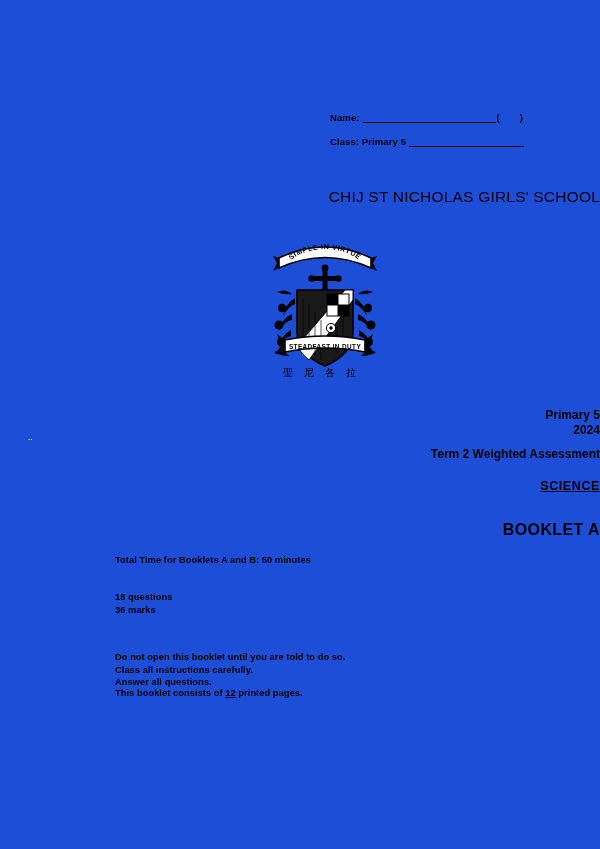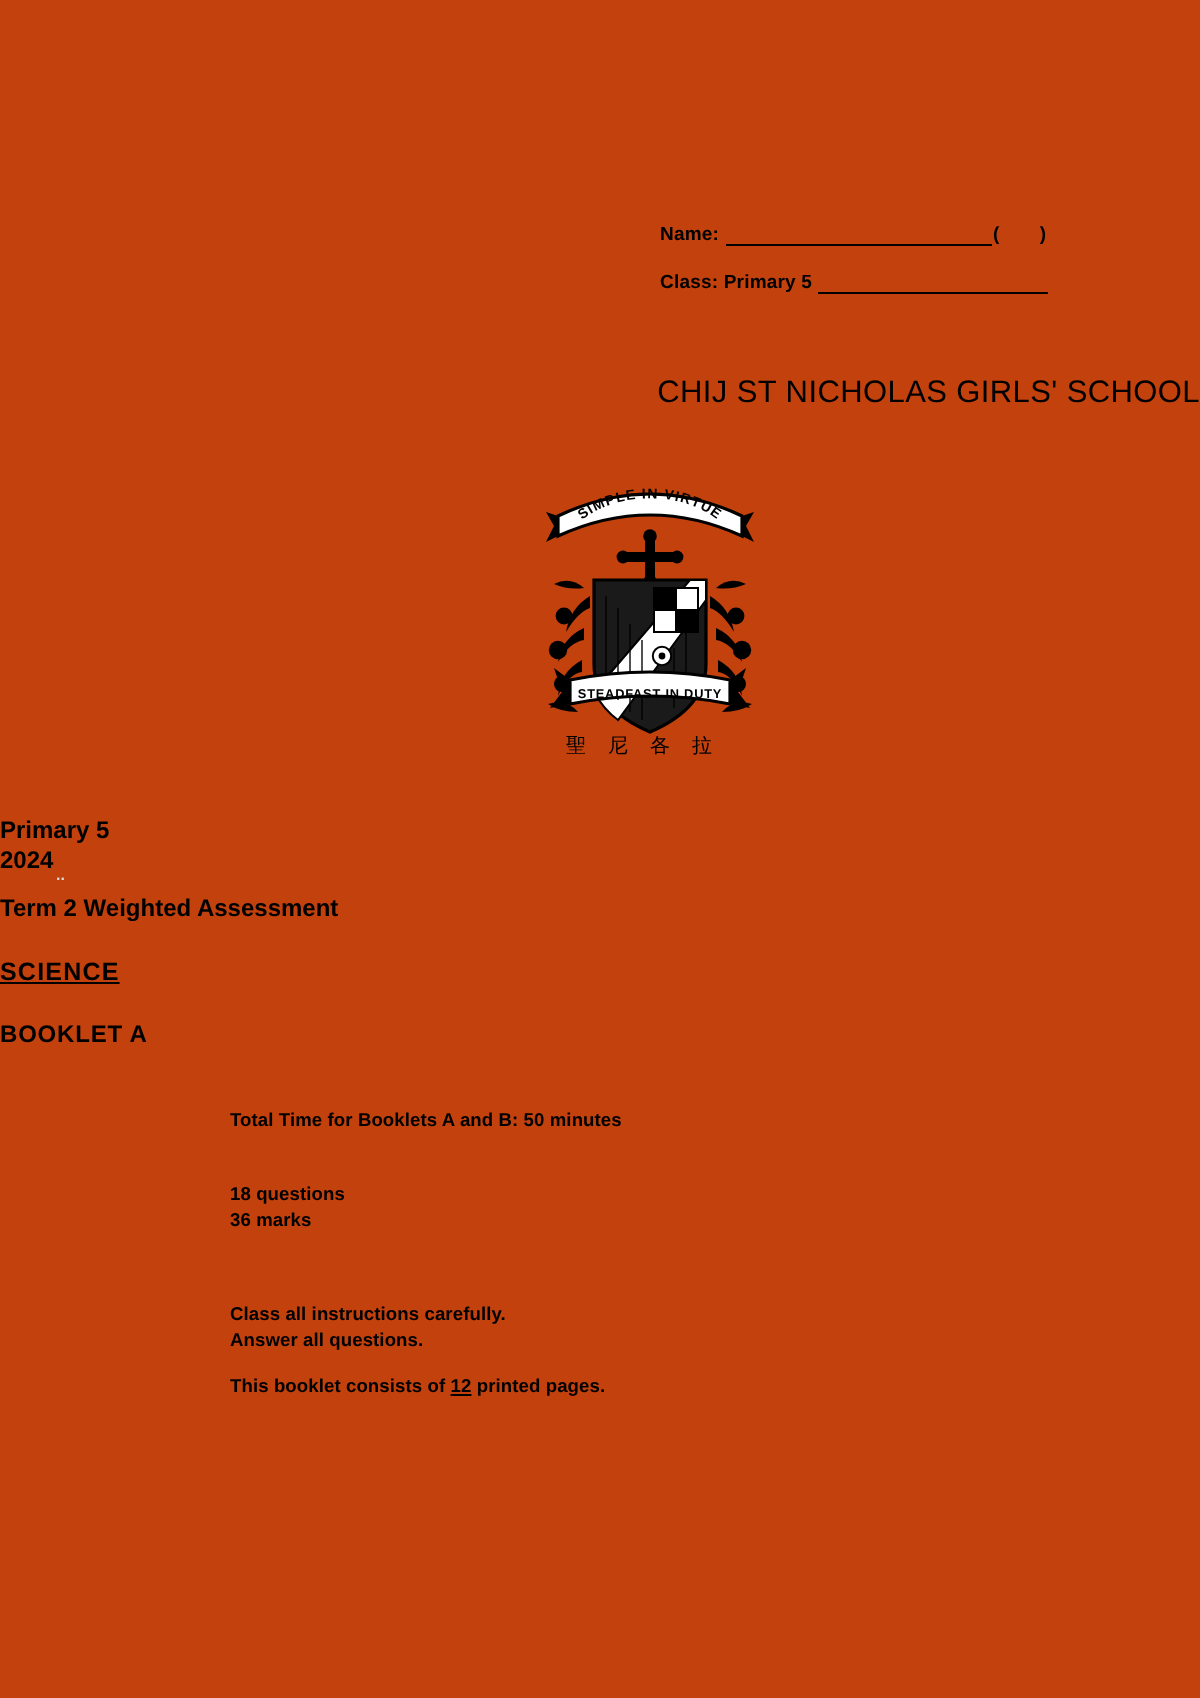--- a/index.html
+++ b/index.html
@@ -12,21 +12,21 @@
     height: 849px;
     position: relative;
     font-family: "Liberation Sans", sans-serif;
     color: #000000;
     overflow: hidden;
   }
 
   .page {
     position: absolute;
     inset: 0;
-    background: #c2410c;
+    background: #1d4ed8;
   }
 
   
   .field-block {
     position: absolute;
     left: 330px;
     top: 112px;
     width: 230px;
   }
   .field-row {
@@ -77,32 +77,32 @@
     height: 160px;
   }
   .crest svg { display: block; width: 120px; height: 160px; }
 
   
   .exam-block {
     position: absolute;
     left: 0;
     top: 408px;
     width: 600px;
-    text-align: left;
+    text-align: right;
   }
   .exam-line {
     font-weight: bold;
     font-size: 11.5px;
     line-height: 15px;
   }
   .exam-level  { font-size: 12px; }
   .exam-year   { font-size: 12px; }
   .exam-term   { font-size: 12px; margin-top: 9px; }
   .exam-subject{ font-size: 12.5px; margin-top: 17px; letter-spacing: 0.6px; text-decoration: underline; }
-  .exam-booklet{ font-size: 12px; margin-top: 16px; letter-spacing: 0.4px; }
+  .exam-booklet{ font-size: 16px; margin-top: 28px; letter-spacing: 0.4px; }
 
   
   .info {
     position: absolute;
     left: 115px;
     font-size: 9.3px;
     font-weight: bold;
     line-height: 12.5px;
     letter-spacing: 0.05px;
   }
@@ -236,20 +236,21 @@
   <div class="info info-time">
     <div>Total Time for Booklets A and B: 50 minutes</div>
   </div>
 
   <div class="info info-counts">
     <div>18 questions</div>
     <div>36 marks</div>
   </div>
 
   <div class="info info-rules">
+    <div>Do not open this booklet until you are told to do so.</div>
     <div>Class all instructions carefully.</div>
     <div>Answer all questions.</div>
   </div>
 
   <div class="info info-pages">
     <div>
       <span>This booklet consists of</span>
       <span class="u">12</span>
       <span>printed pages.</span>
     </div>

